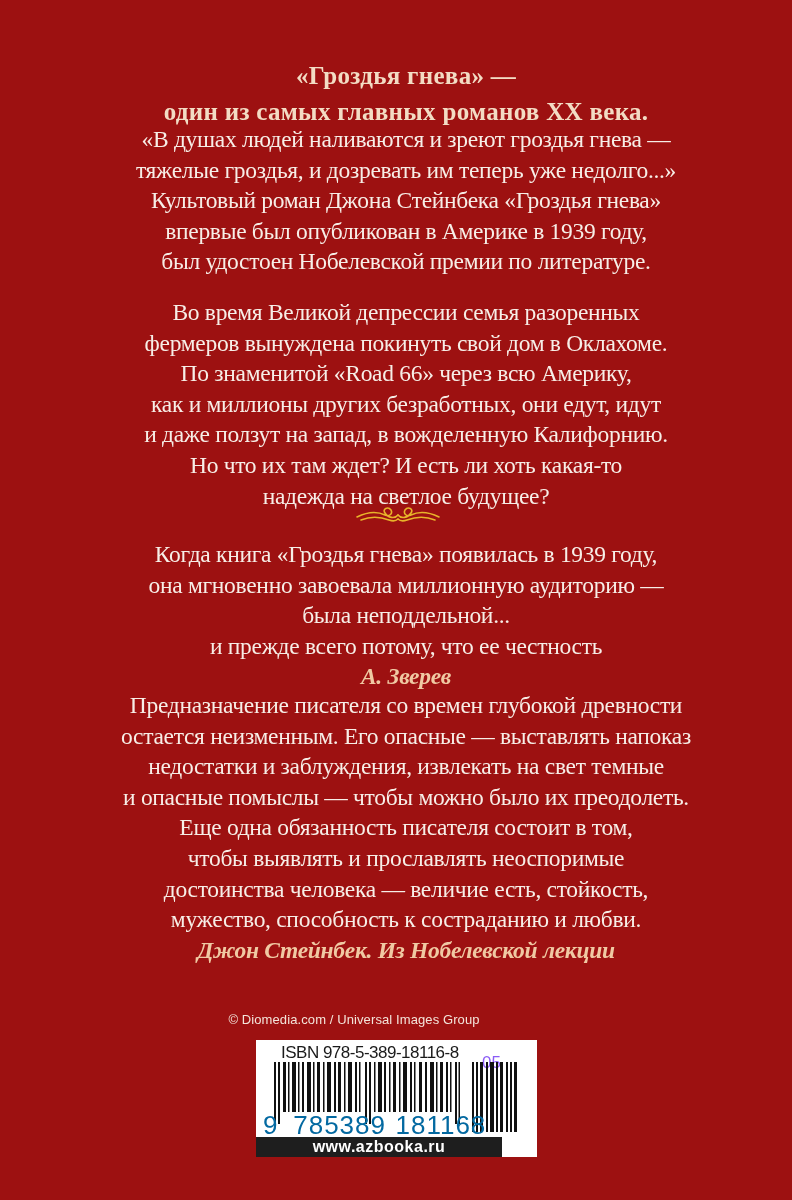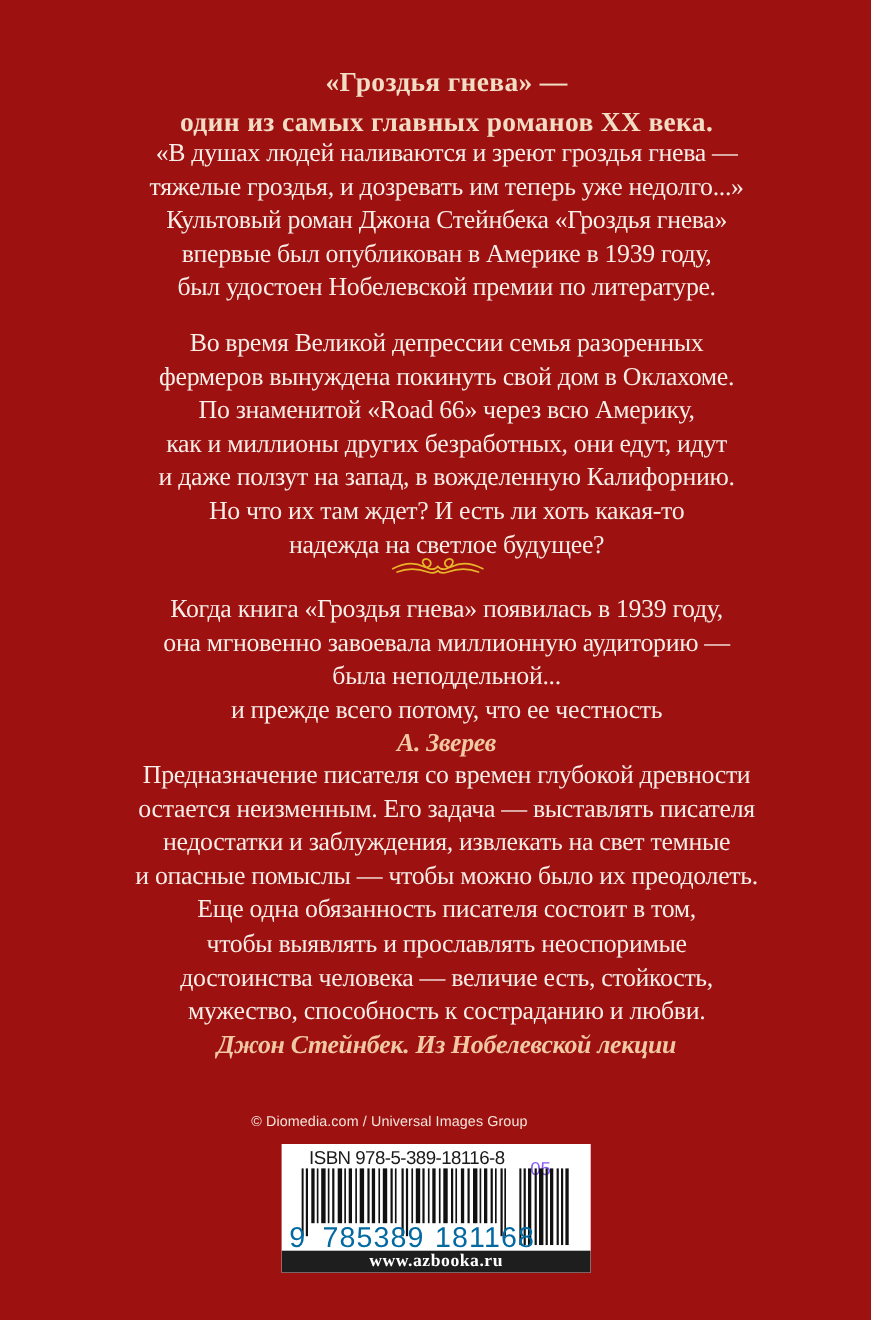--- a/index.html
+++ b/index.html
@@ -58,24 +58,24 @@
   }
   .bars { position: absolute; left: 18px; top: 22px; width: 186px; height: 62px; }
   .addon-bars { position: absolute; left: 216px; top: 22px; width: 48px; height: 70px; }
   .digits {
     position: absolute; left: 7px; top: 70px;
     font-family: "Liberation Sans", "DejaVu Sans", sans-serif;
     font-size: 26px; color: #0369a1; letter-spacing: 1px;
   }
   .digits span { display: inline-block; }
   .url-strip {
-    position: absolute; left: 0; bottom: 0; width: 281px; height: 20px;
+    position: absolute; left: 0; bottom: 0; width: 246px; height: 20px;
     background: #1e1e1e; color: #ffffff;
     text-align: center;
-    font-family: Liberation Serif, serif;
+    font-family: Liberation Sans, sans-serif;
     font-weight: bold; font-size: 16px; line-height: 20px; letter-spacing: 0.5px;
   }
 </style>
 </head>
 <body>
 
 <div class="block headline">
   <span class="line">«Гроздья гнева» —</span>
   <span class="line">один из самых главных романов XX века.</span>
 </div>
@@ -110,21 +110,21 @@
 <div class="block para p3">
   <span class="line">Когда книга «Гроздья гнева» появилась в 1939 году,</span>
   <span class="line">она мгновенно завоевала миллионную аудиторию —</span>
   <span class="line">была неподдельной...</span>
   <span class="line">и прежде всего потому, что ее честность</span>
   <span class="line attrib">А. Зверев</span>
 </div>
 
 <div class="block para p4">
   <span class="line">Предназначение писателя со времен глубокой древности</span>
-  <span class="line">остается неизменным. Его задача — выставлять писателя</span>
+  <span class="line">остается неизменным. Его опасные — выставлять напоказ</span>
   <span class="line">недостатки и заблуждения, извлекать на свет темные</span>
   <span class="line">и опасные помыслы — чтобы можно было их преодолеть.</span>
   <span class="line">Еще одна обязанность писателя состоит в том,</span>
   <span class="line">чтобы выявлять и прославлять неоспоримые</span>
   <span class="line">достоинства человека — величие есть, стойкость,</span>
   <span class="line">мужество, способность к состраданию и любви.</span>
   <span class="line attrib">Джон Стейнбек. Из Нобелевской лекции</span>
 </div>
 
 <div class="credit">© Diomedia.com / Universal Images Group</div>

